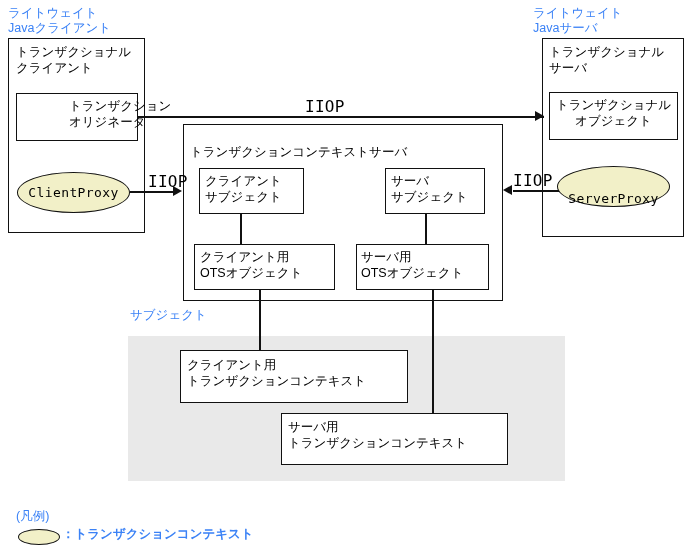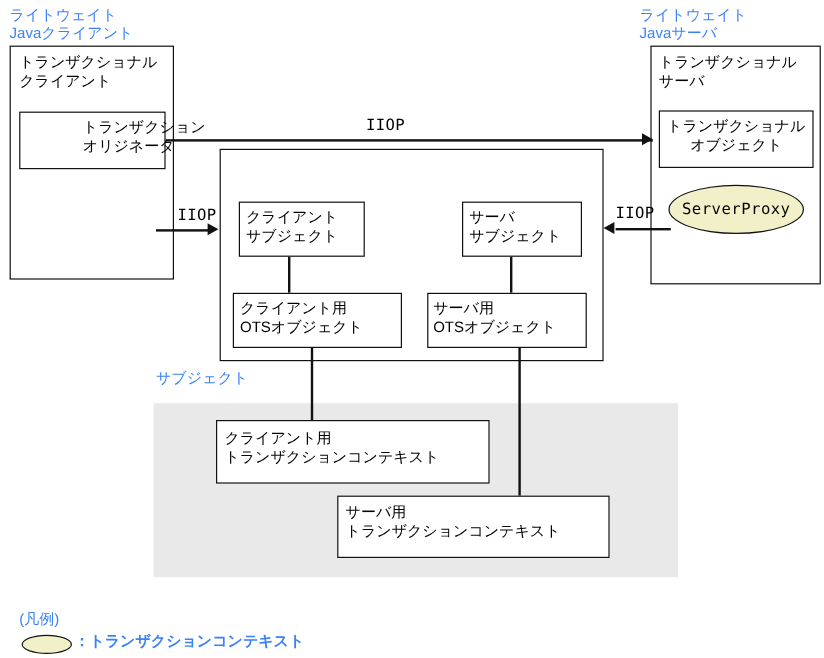--- a/index.html
+++ b/index.html
@@ -76,21 +76,21 @@
   }
   .ellipse-text {
     font-family: "DejaVu Sans Mono", "Liberation Mono", monospace;
     font-size: 13px;
     letter-spacing: 0.4px;
     color: #000;
   }
   .proto {
     position: absolute;
     font-family: "DejaVu Sans Mono", "Liberation Mono", monospace;
-    font-size: 13px;
+    font-size: 16px;
     letter-spacing: 0.3px;
     color: #000;
   }
   .legend-ellipse {
     position: absolute;
     width: 42px;
     height: 16px;
     border: 1.4px solid #111;
     border-radius: 50%;
     background: #f2f0c8;
@@ -109,34 +109,38 @@
 Javaサーバ</div>
 
   <div class="box" style="left:8px; top:38px; width:137px; height:195px;"></div>
   <div class="boxtext" style="left:16px; top:44px;">トランザクショナル
 クライアント</div>
 
   <div class="box" style="left:16px; top:93px; width:122px; height:48px;"></div>
   <div class="boxtext" style="left:22px; top:98px;margin-left:47px;">トランザクション
 オリジネータ</div>
 
+  <div class="ellipse" style="left:17px; top:172px; width:113px; height:41px;">
+    <span class="ellipse-text">ClientProxy</span>
+  </div>
 
   <div class="box" style="left:542px; top:38px; width:142px; height:199px;"></div>
   <div class="boxtext" style="left:549px; top:44px;">トランザクショナル
 サーバ</div>
 
   <div class="box" style="left:549px; top:92px; width:129px; height:48px;"></div>
   <div class="boxtext" style="left:553px; top:97px; text-align:center; width:121px;">トランザクショナル
 オブジェクト</div>
 
-  <div class="ellipse" style="left:557px; top:154px; width:113px; height:41px;">
+  <div class="ellipse" style="left:557px; top:166px; width:113px; height:41px;align-items:flex-end;">
     <span class="ellipse-text">ServerProxy</span>
   </div>
 
   <div class="box" style="left:183px; top:124px; width:320px; height:177px;"></div>
+  <div class="boxtext" style="left:190px; top:144px;">トランザクションコンテキストサーバ</div>
 
   <div class="box box-fill" style="left:199px; top:168px; width:105px; height:46px;"></div>
   <div class="boxtext" style="left:205px; top:173px;">クライアント
 サブジェクト</div>
 
   <div class="box box-fill" style="left:385px; top:168px; width:100px; height:46px;"></div>
   <div class="boxtext" style="left:391px; top:173px;">サーバ
 サブジェクト</div>
 
   <div class="line vline" style="left:240px; top:214px; height:30px;"></div>

